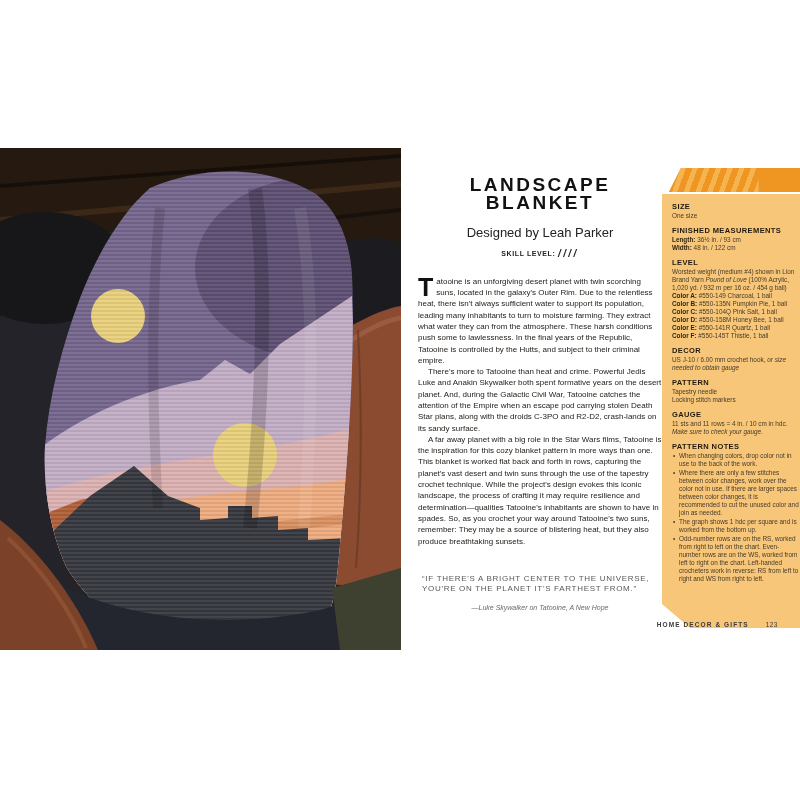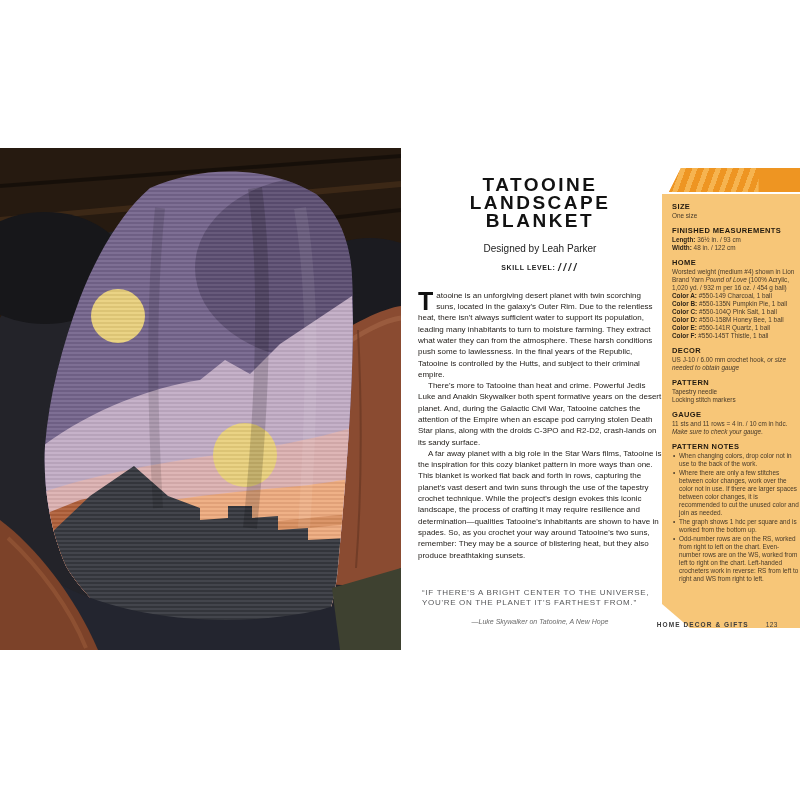--- a/index.html
+++ b/index.html
@@ -9,21 +9,21 @@
   }
   
   .photo{position:absolute;left:0;top:148px;width:401px;height:502px;overflow:hidden}
   .photo svg{display:block}
 
   
   .rp{position:absolute;left:418px;top:0;width:244px}
   .title{margin-top:176px;text-align:center;font-weight:bold;font-size:19px;
          line-height:18px;letter-spacing:2.5px;color:#121212}
   .title span{display:block}
-  .byline{text-align:center;font-size:10px;margin-top:10px;color:#222}
+  .byline{text-align:center;font-size:13px;margin-top:10px;color:#222}
   .skill{text-align:center;font-size:7px;font-weight:bold;letter-spacing:.6px;margin-top:8px;color:#222}
   .skill .slashes{font-size:10px;letter-spacing:2.4px;font-style:italic;font-weight:bold;vertical-align:-1px}
   .body-text{margin-top:17px;font-size:8px;line-height:11.3px;color:#26221e}
   .para{margin:0}
   .para.indent{text-indent:10px}
   .dropcap{float:left;font-size:25px;line-height:20px;font-weight:bold;padding:1px 3px 0 0;color:#111}
   .quote{margin-top:27px;font-size:8px;letter-spacing:.7px;
          color:#57585a;line-height:10.5px;padding:0 4px}
   .attr{margin-top:9px;text-align:center;font-size:7px;font-style:italic;color:#6a6a6a}
 
@@ -114,21 +114,20 @@
 
     <path d="M332,440 L401,420 L401,502 L340,502 Z" fill="#3e4130"></path>
 
     <path d="M0,372 C35,398 75,448 98,502 L0,502 Z" fill="#7c4229"></path>
     <path d="M8,390 C40,420 70,460 86,500" stroke="#9a5a38" stroke-width="4" fill="none" opacity="0.6"></path>
   </svg>
 </div>
 
 <div class="rp">
   <h1 class="title">
-    <span>TATOOINE</span>
     <span>LANDSCAPE</span>
     <span>BLANKET</span>
   </h1>
   <div class="byline">Designed by Leah Parker</div>
   <div class="skill">
     <span>SKILL LEVEL:</span>
     <span class="slashes">////</span>
   </div>
 
   <div class="body-text">
@@ -145,21 +144,21 @@
 </div>
 
 <aside class="sidebar">
   <div class="band"></div>
   <div class="sb-body">
       <div class="sb-h">SIZE</div>
       <div class="sb-line"><span>One size</span></div>
       <div class="sb-h">FINISHED MEASUREMENTS</div>
       <div class="sb-line"><span class="b">Length:</span><span> 36½ in. / 93 cm</span></div>
       <div class="sb-line"><span class="b">Width:</span><span> 48 in. / 122 cm</span></div>
-      <div class="sb-h">HOME</div>
+      <div class="sb-h">LEVEL</div>
       <div class="sb-line"><span>Worsted weight (medium #4) shown in Lion Brand Yarn </span><span class="i">Pound of Love</span><span> (100% Acrylic, 1,020 yd. / 932 m per 16 oz. / 454 g ball)</span></div>
       <div class="sb-line"><span class="b">Color A:</span><span> #550-149 Charcoal, 1 ball</span></div>
       <div class="sb-line"><span class="b">Color B:</span><span> #550-135N Pumpkin Pie, 1 ball</span></div>
       <div class="sb-line"><span class="b">Color C:</span><span> #550-104Q Pink Salt, 1 ball</span></div>
       <div class="sb-line"><span class="b">Color D:</span><span> #550-158M Honey Bee, 1 ball</span></div>
       <div class="sb-line"><span class="b">Color E:</span><span> #550-141R Quartz, 1 ball</span></div>
       <div class="sb-line"><span class="b">Color F:</span><span> #550-145T Thistle, 1 ball</span></div>
       <div class="sb-h">DECOR</div>
       <div class="sb-line"><span>US J-10 / 6.00 mm crochet hook, </span><span class="i">or size needed to obtain gauge</span></div>
       <div class="sb-h">PATTERN</div>

